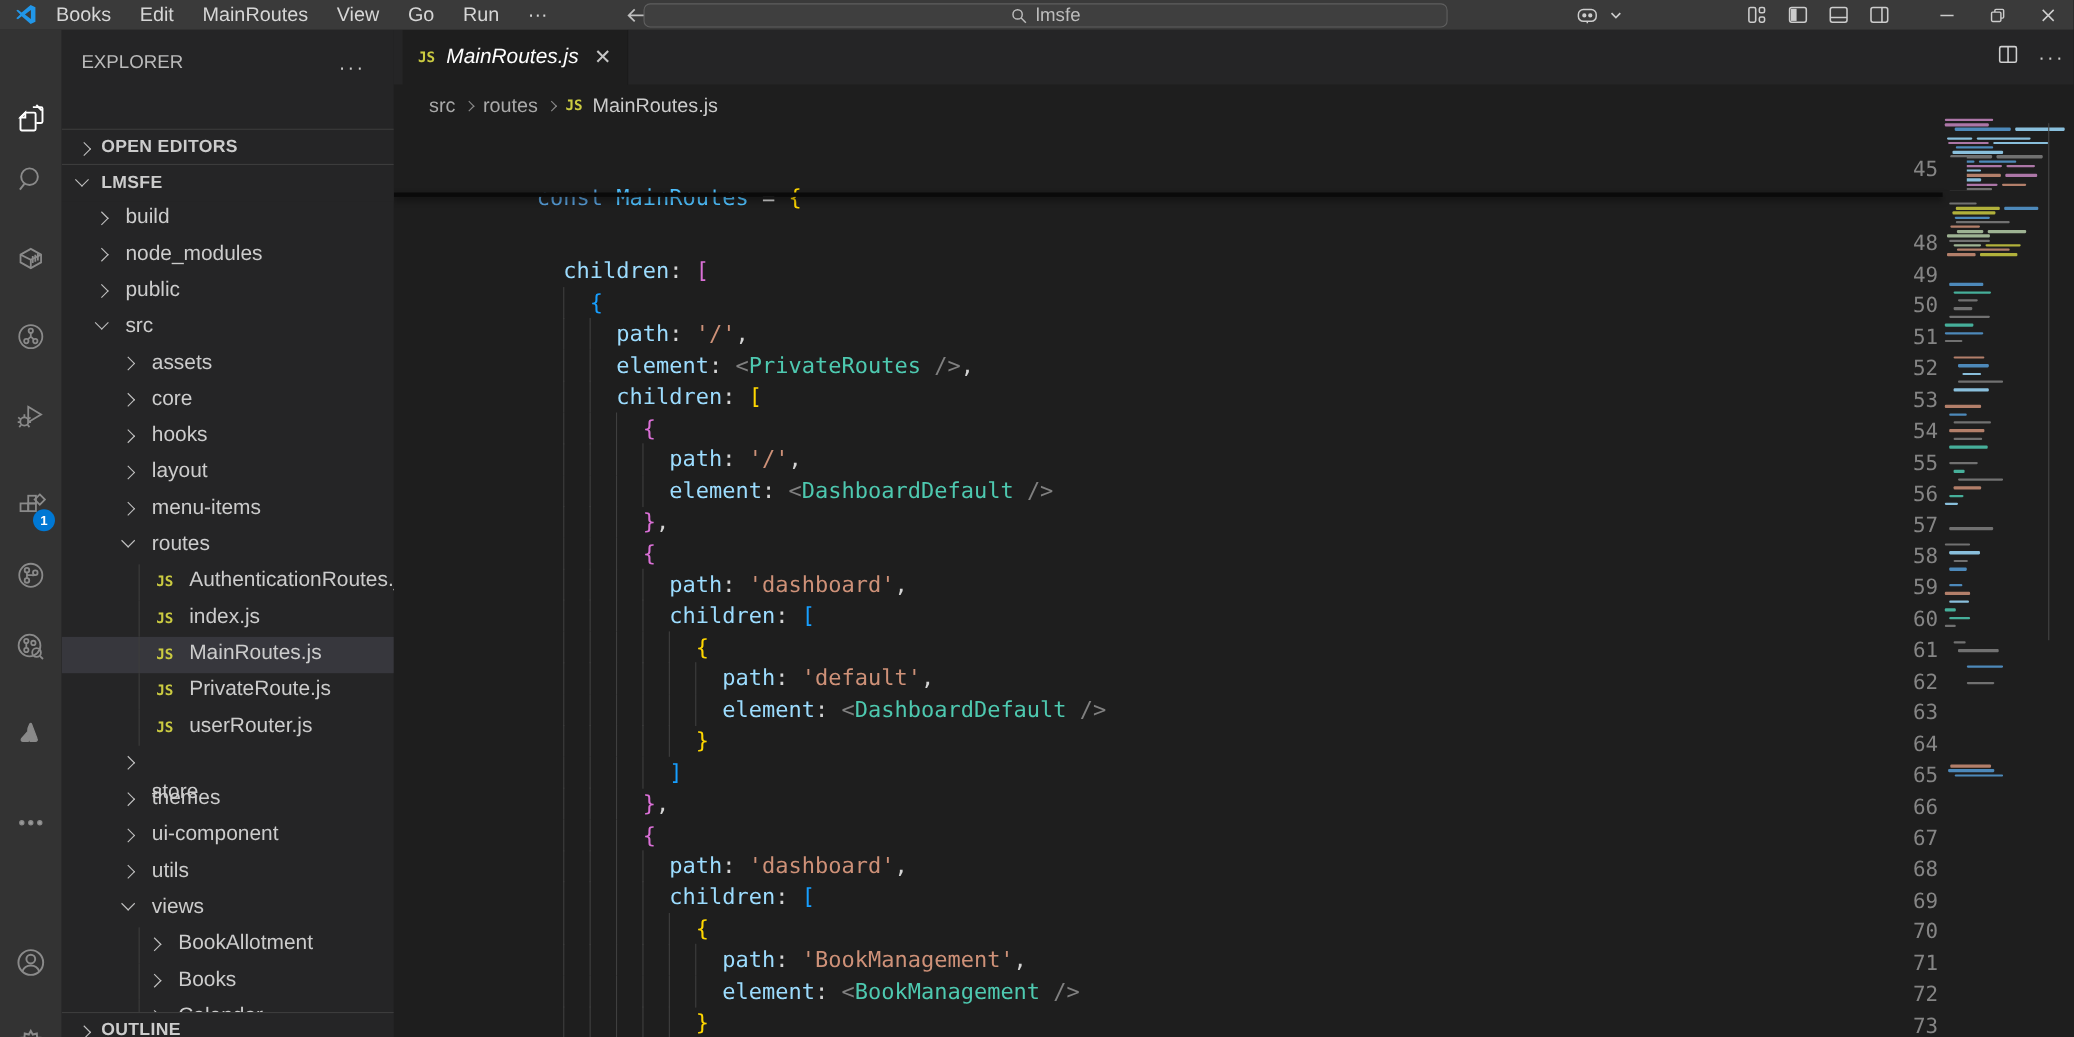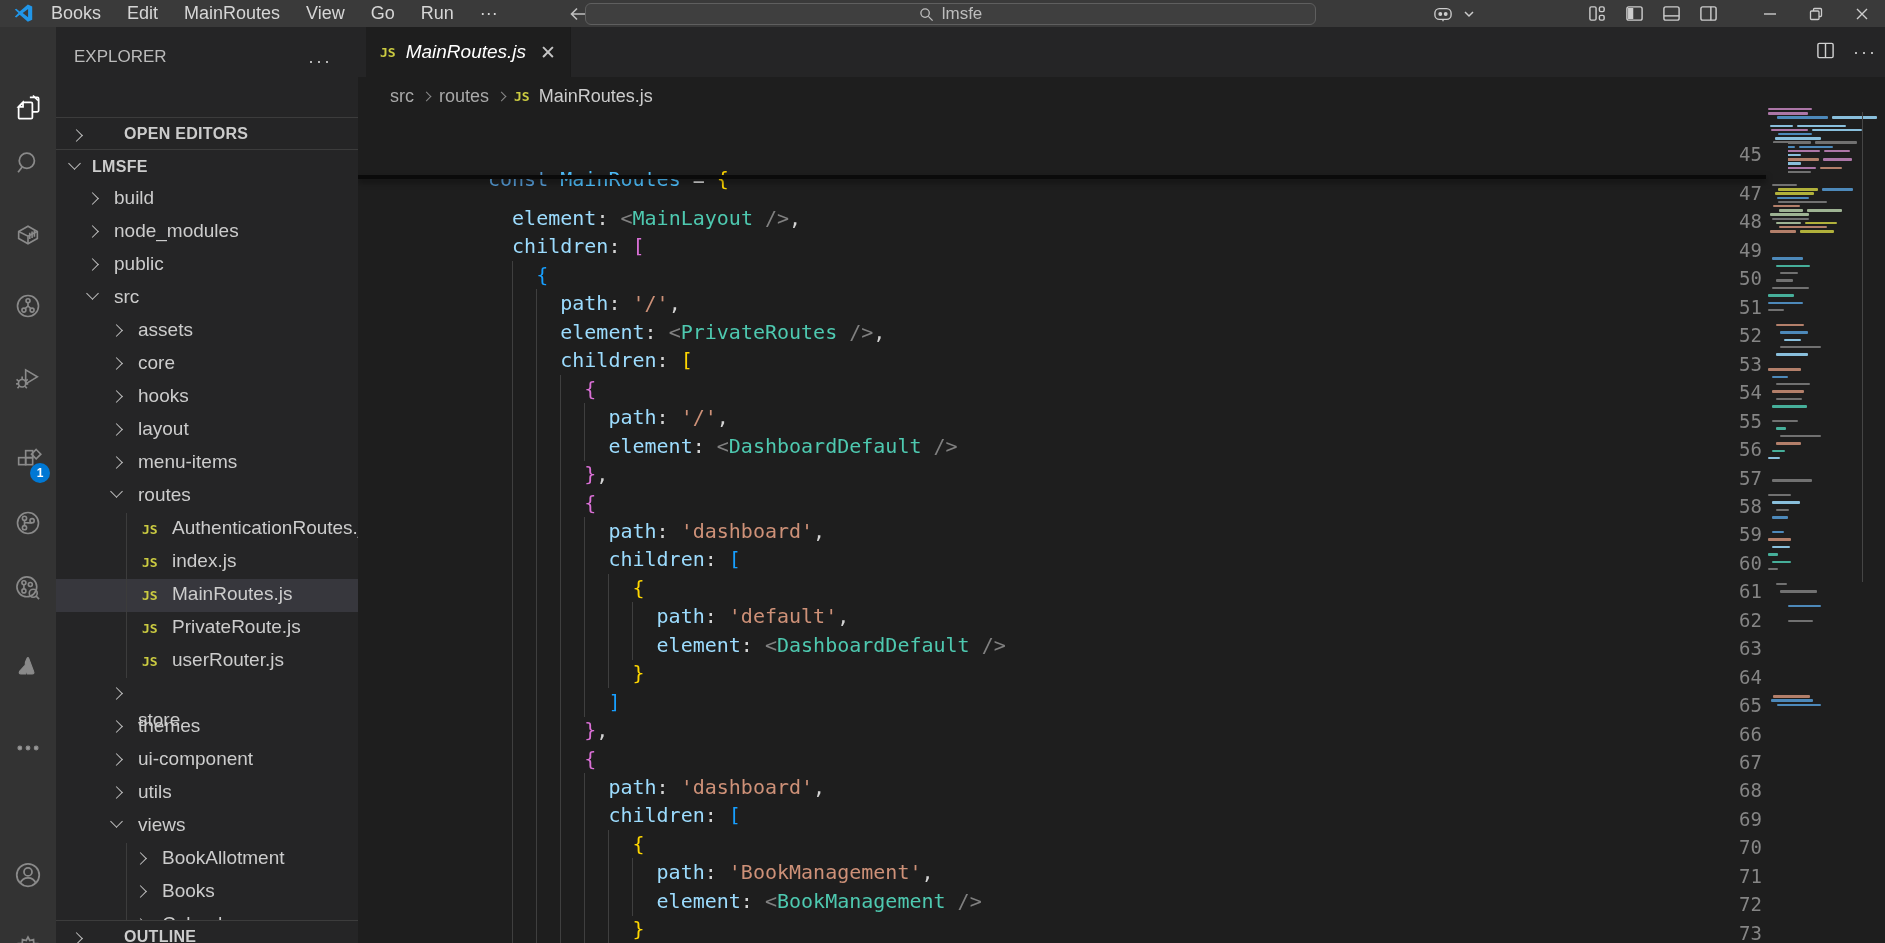--- a/index.html
+++ b/index.html
@@ -42,21 +42,21 @@
     color:#cccccc; font-size:19px; cursor:pointer; }
   .sb-row.selected { background:#37373d; }
   .chev { display:inline-block; width:9px; height:9px; border-right:1.6px solid #c0c0c0; border-bottom:1.6px solid #c0c0c0; }
   .chev.right { transform:rotate(-45deg); }
   .chev.down { transform:rotate(45deg); margin-top:-4px; }
   .chev-pos { position:absolute; top:11px; }
   .js-badge { position:absolute; font-family:"DejaVu Sans Mono", monospace; font-weight:bold;
     font-size:13px; color:#cbcb41; letter-spacing:0; }
   .row-label { position:absolute; top:4px; white-space:nowrap; }
   .tree-guide { position:absolute; top:0; width:1px; height:33px; background:#3c3c3c; }
-  .sec-border { border-top:1px solid #3c3c3c;padding-left:32px; }
+  .sec-border { border-top:1px solid #3c3c3c; }
   #open-editors-row { border-bottom:1px solid #3c3c3c; }
 
   
   #editor { position:absolute; left:358px; top:27px; width:1527px; height:916px; background:#1e1e1e; }
   #tabstrip { position:absolute; left:0; top:0; width:1527px; height:50px; background:#252526; }
   #tab-active { position:absolute; left:8px; top:0; height:50px; background:#1e1e1e;
     display:flex; align-items:center; padding:0 14px; gap:10px; border-right:1px solid #1b1b1b; }
   #tab-active .title { font-size:19px; font-style:italic; color:#ffffff; }
   #tab-active .close { color:#c5c5c5; font-size:19px; margin-left:4px; }
   .ed-actions { position:absolute; right:8px; top:0; height:50px; display:flex; align-items:center; gap:18px; }
@@ -431,21 +431,20 @@
       <span class="js-badge" style="position: static;">JS</span>
       <span class="last">MainRoutes.js</span>
     </div>
 
   <div id="code-area">
     <div id="sticky">
         <div class="code-line" style="top: 0px;"><span class="gutter">45</span><span class="ltext" style="width: 1300px;"><span style="position: absolute; left: 0px; top: 0px;"><span class="tk-kw">const</span><span class="tk-pn"> </span><span class="tk-var">MainRoutes</span><span class="tk-pn"> = </span><span class="tk-b1">{</span></span></span></div>
       </div>
     <div id="sticky-shadow"></div>
     <div id="code-lines">
-        <div class="code-line" style="top: 0px;"><span class="gutter">47</span><span class="ltext" style="width: 1300px;"><span style="position: absolute; left: 24.08px; top: 0px;"><span class="tk-prop">element</span><span class="tk-pn">: </span><span class="tk-ag">&lt;</span><span class="tk-cmp">MainLayout</span><span class="tk-ag"> /&gt;</span><span class="tk-pn">,</span></span></span></div>
         <div class="code-line" style="top: 28.45px;"><span class="gutter">48</span><span class="ltext" style="width: 1300px;"><span style="position: absolute; left: 24.08px; top: 0px;"><span class="tk-prop">children</span><span class="tk-pn">: </span><span class="tk-b2">[</span></span></span></div>
         <div class="code-line" style="top: 56.9px;"><span class="gutter">49</span><span class="ltext" style="width: 1300px;"><span class="guide" style="left: 24.08px;"></span><span style="position: absolute; left: 48.16px; top: 0px;"><span class="tk-b3">{</span></span></span></div>
         <div class="code-line" style="top: 85.35px;"><span class="gutter">50</span><span class="ltext" style="width: 1300px;"><span class="guide" style="left: 24.08px;"></span><span class="guide" style="left: 48.16px;"></span><span style="position: absolute; left: 72.24px; top: 0px;"><span class="tk-prop">path</span><span class="tk-pn">: </span><span class="tk-str">'/'</span><span class="tk-pn">,</span></span></span></div>
         <div class="code-line" style="top: 113.8px;"><span class="gutter">51</span><span class="ltext" style="width: 1300px;"><span class="guide" style="left: 24.08px;"></span><span class="guide" style="left: 48.16px;"></span><span style="position: absolute; left: 72.24px; top: 0px;"><span class="tk-prop">element</span><span class="tk-pn">: </span><span class="tk-ag">&lt;</span><span class="tk-cmp">PrivateRoutes</span><span class="tk-ag"> /&gt;</span><span class="tk-pn">,</span></span></span></div>
         <div class="code-line" style="top: 142.25px;"><span class="gutter">52</span><span class="ltext" style="width: 1300px;"><span class="guide" style="left: 24.08px;"></span><span class="guide" style="left: 48.16px;"></span><span style="position: absolute; left: 72.24px; top: 0px;"><span class="tk-prop">children</span><span class="tk-pn">: </span><span class="tk-b1">[</span></span></span></div>
         <div class="code-line" style="top: 170.7px;"><span class="gutter">53</span><span class="ltext" style="width: 1300px;"><span class="guide" style="left: 24.08px;"></span><span class="guide" style="left: 48.16px;"></span><span class="guide" style="left: 72.24px;"></span><span style="position: absolute; left: 96.32px; top: 0px;"><span class="tk-b2">{</span></span></span></div>
         <div class="code-line" style="top: 199.15px;"><span class="gutter">54</span><span class="ltext" style="width: 1300px;"><span class="guide" style="left: 24.08px;"></span><span class="guide" style="left: 48.16px;"></span><span class="guide" style="left: 72.24px;"></span><span class="guide" style="left: 96.32px;"></span><span style="position: absolute; left: 120.4px; top: 0px;"><span class="tk-prop">path</span><span class="tk-pn">: </span><span class="tk-str">'/'</span><span class="tk-pn">,</span></span></span></div>
         <div class="code-line" style="top: 227.6px;"><span class="gutter">55</span><span class="ltext" style="width: 1300px;"><span class="guide" style="left: 24.08px;"></span><span class="guide" style="left: 48.16px;"></span><span class="guide" style="left: 72.24px;"></span><span class="guide" style="left: 96.32px;"></span><span style="position: absolute; left: 120.4px; top: 0px;"><span class="tk-prop">element</span><span class="tk-pn">: </span><span class="tk-ag">&lt;</span><span class="tk-cmp">DashboardDefault</span><span class="tk-ag"> /&gt;</span></span></span></div>
         <div class="code-line" style="top: 256.05px;"><span class="gutter">56</span><span class="ltext" style="width: 1300px;"><span class="guide" style="left: 24.08px;"></span><span class="guide" style="left: 48.16px;"></span><span class="guide" style="left: 72.24px;"></span><span style="position: absolute; left: 96.32px; top: 0px;"><span class="tk-b2">}</span><span class="tk-pn">,</span></span></span></div>
         <div class="code-line" style="top: 284.5px;"><span class="gutter">57</span><span class="ltext" style="width: 1300px;"><span class="guide" style="left: 24.08px;"></span><span class="guide" style="left: 48.16px;"></span><span class="guide" style="left: 72.24px;"></span><span style="position: absolute; left: 96.32px; top: 0px;"><span class="tk-b2">{</span></span></span></div>

